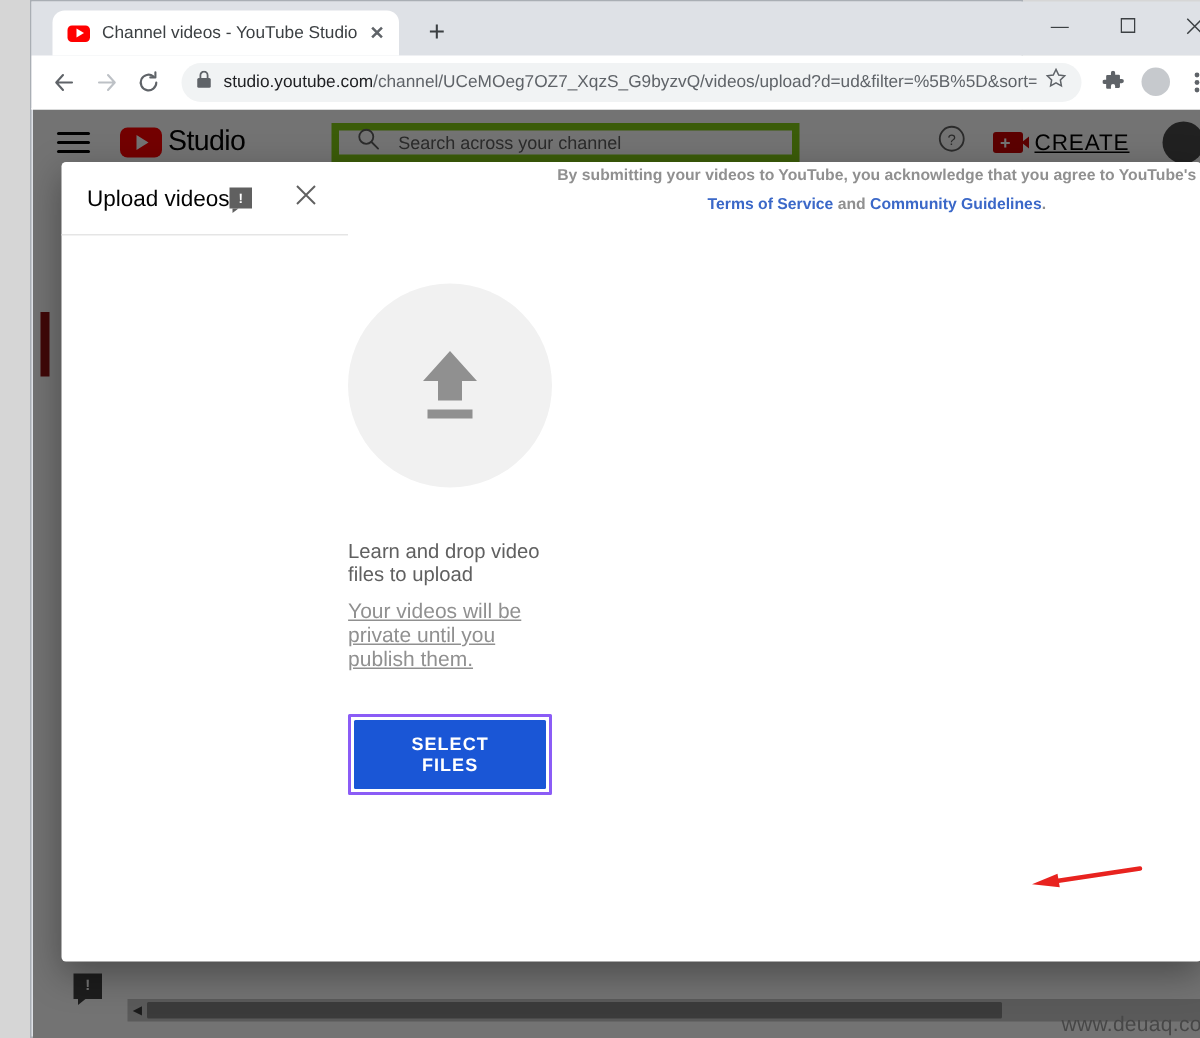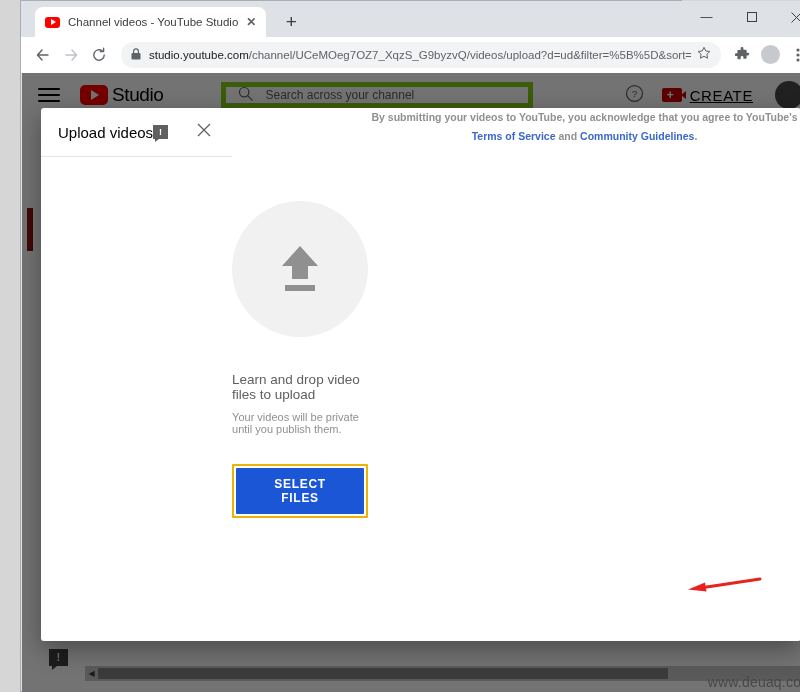--- a/index.html
+++ b/index.html
@@ -290,25 +290,25 @@
     width: 136px; height: 136px; border-radius: 50%;
     background: #f1f1f1;
     display: flex; align-items: center; justify-content: center;
     flex-direction: column;
     margin-bottom: 35px;
   }
   .dz-title {
     font-size: 13.5px; color: #606060; margin-bottom: 9px;
   }
   .dz-sub {
-    font-size: 11px; color: #909090; margin-bottom: 29px;
+    font-size: 14px; color: #909090; margin-bottom: 29px; text-decoration: underline;
   }
   .select-wrap {
     position: relative;
-    border: 2px solid #eab308;
+    border: 2px solid #8b5cf6;
     padding: 2px;
     border-radius: 1px;
   }
   .select-btn {
     background: #1a56d6;
     color: #ffffff;
     font-size: 12px; font-weight: 700;
     letter-spacing: 0.7px;
     padding: 9px 20px;
     border: none; cursor: pointer;

